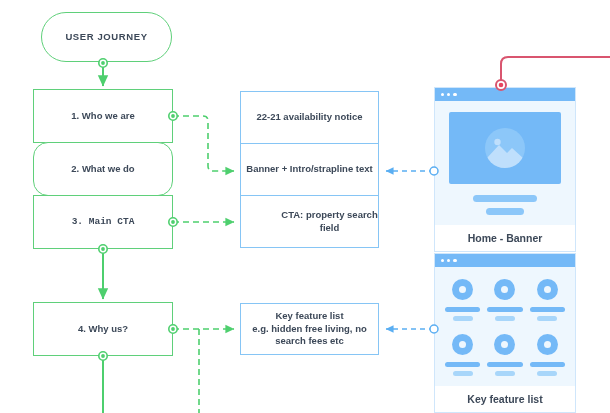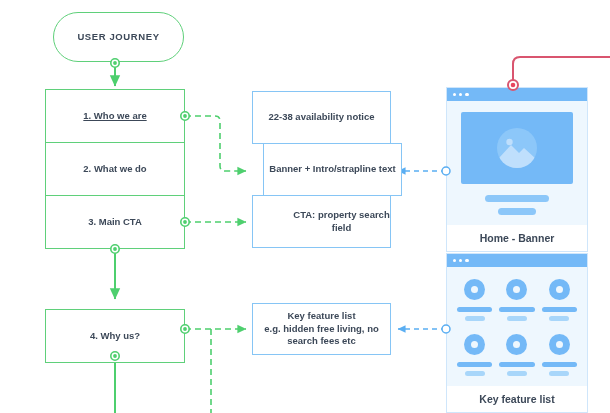--- a/index.html
+++ b/index.html
@@ -9,21 +9,21 @@
   body {
     width: 610px;
     height: 413px;
     background: #ffffff;
     font-family: "Liberation Sans", sans-serif;
     overflow: hidden;
     position: relative;
   }
   #canvas {
     position: absolute;
-    left: 12px; top: 0;
+    left: 0; top: 0;
     width: 500px;
     height: 413px;
   }
   .layer-svg {
     position: absolute;
     left: 0; top: 0;
     width: 610px;
     height: 413px;
     pointer-events: none;
   }
@@ -211,41 +211,41 @@
 
     <path d="M434,329 L386,329" stroke="#5aaef2" stroke-width="1.4" fill="none" stroke-dasharray="5,4" marker-end="url(#arrBlue)"></path>
 
     <path d="M610,57 L508,57 Q501,57 501,64 L501,82" stroke="#d9556f" stroke-width="2" fill="none"></path>
   </svg>
 
   <div class="node pill" style="left:41px; top:12px; width:131px; height:50px;">
     <span>USER JOURNEY</span>
   </div>
 
-  <div class="node green-box" style="left:33px; top:89px; width:140px; height:54px;text-decoration:underline;">
+  <div class="node green-box" style="left:33px; top:89px; width:140px; height:54px;">
     <span>1. Who we are</span>
   </div>
 
-  <div class="node green-box" style="left:33px; top:142px; width:140px; height:54px;">
+  <div class="node green-box" style="left:33px; top:142px; width:140px; height:54px;border-radius:15px;">
     <span>2. What we do</span>
   </div>
 
-  <div class="node green-box" style="left:33px; top:195px; width:140px; height:54px;">
+  <div class="node green-box" style="left:33px; top:195px; width:140px; height:54px;font-family:Liberation Mono, monospace;">
     <span>3. Main CTA</span>
   </div>
 
-  <div class="node green-box" style="left:33px; top:302px; width:140px; height:54px;margin-top:7px;">
+  <div class="node green-box" style="left:33px; top:302px; width:140px; height:54px;">
     <span>4. Why us?</span>
   </div>
 
   <div class="node blue-box" style="left:240px; top:91px; width:139px; height:53px;">
-    <span>22-38 availability notice</span>
-  </div>
-
-  <div class="node blue-box" style="left:240px; top:143px; width:139px; height:53px;margin-left:11px;">
+    <span>22-21 availability notice</span>
+  </div>
+
+  <div class="node blue-box" style="left:240px; top:143px; width:139px; height:53px;">
     <span>Banner + Intro/strapline text</span>
   </div>
 
   <div class="node blue-box" style="left:240px; top:195px; width:139px; height:53px;padding-left:40px;">
     <span>CTA: property search field</span>
   </div>
 
   <div class="node blue-box" style="left:240px; top:303px; width:139px; height:52px; flex-direction:column; justify-content:center;">
     <span>Key feature list</span>
     <span>e.g. hidden free living, no</span>

